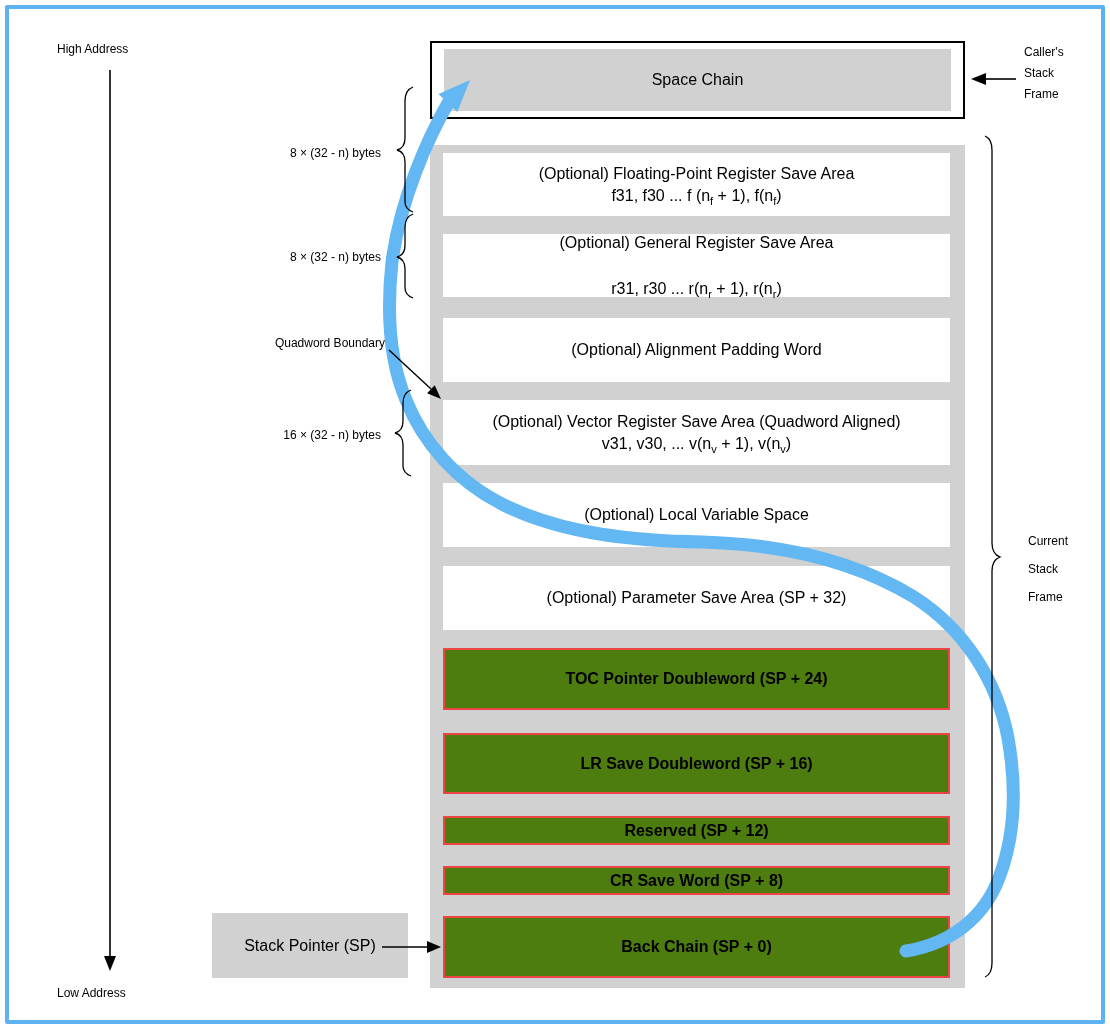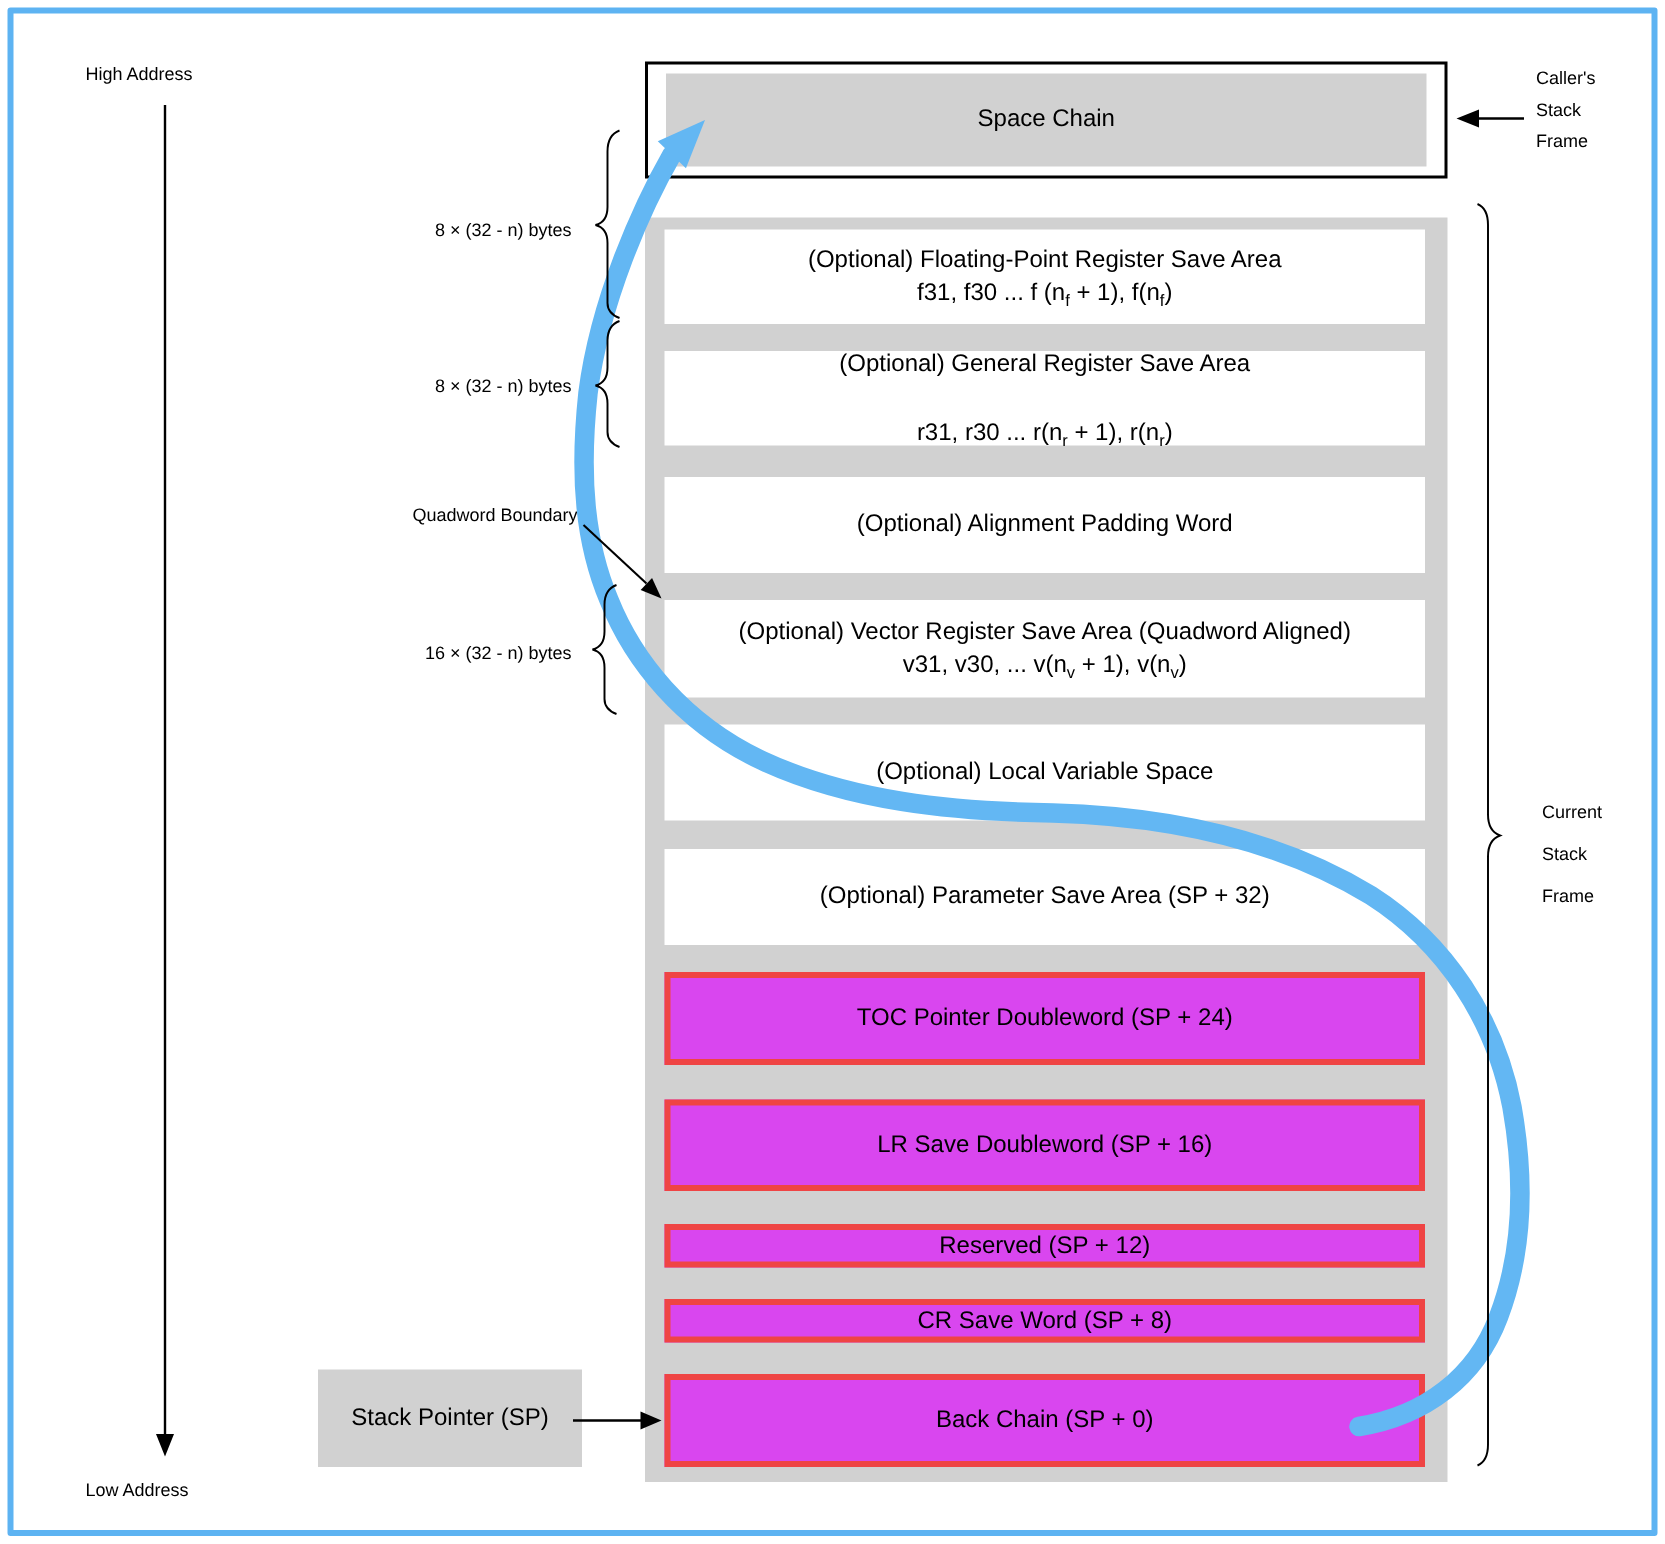--- a/index.html
+++ b/index.html
@@ -17,22 +17,22 @@
     background:#fff; border:2px solid #000; box-sizing:border-box; }
   .caller-inner { position:absolute; left:12px; right:12px; top:6px; bottom:6px;
     background:#d1d1d1; display:flex; align-items:center; justify-content:center; font-size:16px; }
   
   .container { position:absolute; left:430px; top:145px; width:535px; height:843px;
     background:#d1d1d1; }
   .row { position:absolute; left:443px; width:507px; box-sizing:border-box;
     display:flex; flex-direction:column; align-items:center; justify-content:center;
     font-size:16px; line-height:22px; text-align:center; }
   .row.white { background:#ffffff; }
-  .row.bordered { background:#d946ef; border:4px solid #ef4444; }
-  .sp-box { position:absolute; left:212px; top:913px; width:176px; height:65px;
+  .row.bordered { background:#4d7c0f; border:2px solid #ef4444;font-weight:bold; }
+  .sp-box { position:absolute; left:212px; top:913px; width:196px; height:65px;
     background:#d1d1d1; display:flex; align-items:center; justify-content:center; font-size:16px; }
   sub { font-size:11px; line-height:0; }
   svg.overlay { position:absolute; left:0; top:0; width:1110px; height:1029px;
     pointer-events:none; }
 </style>
 </head>
 <body>
 
 <div class="canvas">
   <div class="frame"></div>

